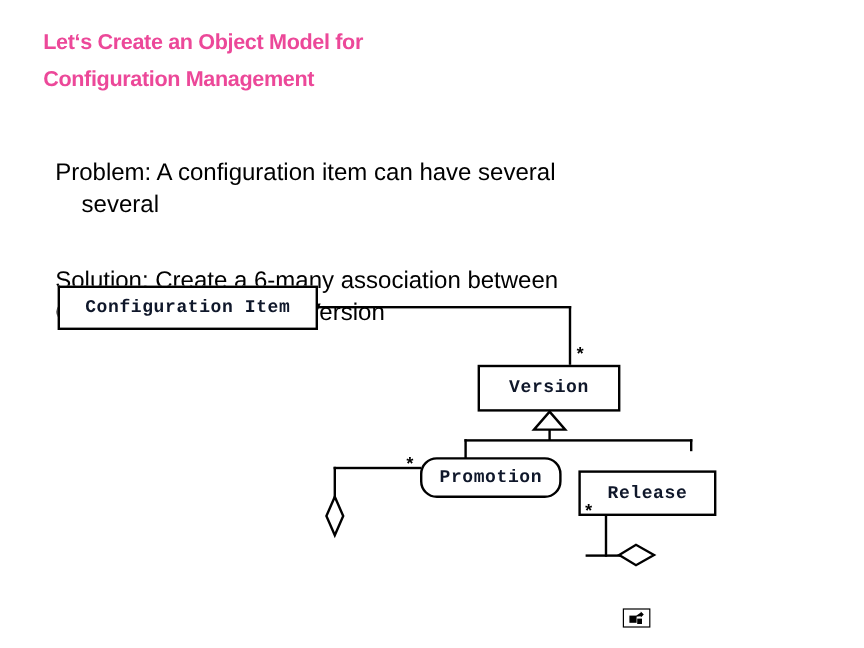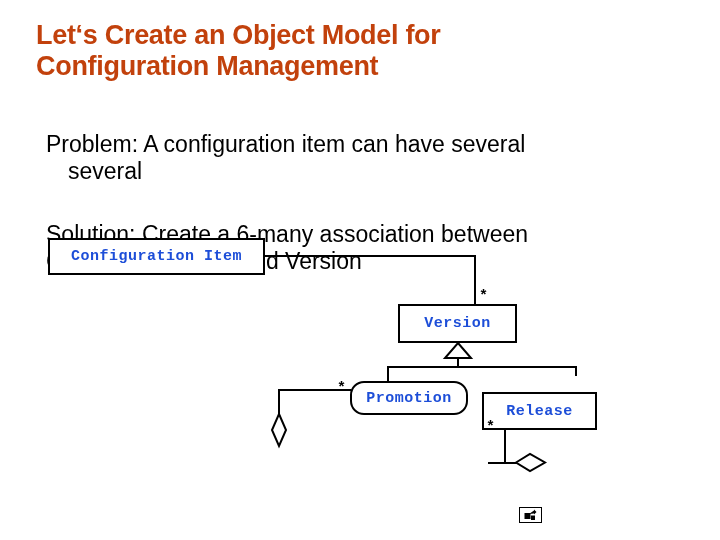--- a/index.html
+++ b/index.html
@@ -18,37 +18,37 @@
   }
 
   
   #title {
     position: absolute;
     left: 36px;
     top: 20px;
     width: 660px;
     font-family: "Liberation Sans", sans-serif;
     font-weight: bold;
-    font-size: 27px;
+    font-size: 18px;
     line-height: 31px;
     letter-spacing: -0.3px;
-    color: #c2410c;
+    color: #ec4899;
     white-space: pre-line;
   }
 
   
   #body {
     position: absolute;
     left: 46px;
     top: 104px;
     width: 640px;
   }
   .para {
     font-family: "Liberation Sans", sans-serif;
-    font-size: 23px;
+    font-size: 20px;
     line-height: 27px;
     color: #000000;
     white-space: pre-line;
   }
   .para.problem {
     text-indent: 0;
     padding-left: 0;
     margin-bottom: 9px;
   }
   .para.problem .cont {
@@ -69,21 +69,21 @@
   }
   .uml-box {
     position: absolute;
     box-sizing: border-box;
     border: 2px solid #000000;
     background: #ffffff;
     font-family: "Liberation Mono", monospace;
     font-weight: bold;
     font-size: 15px;
     line-height: 17px;
-    color: #1d4ed8;
+    color: #0f172a;
     display: flex;
     align-items: center;
     justify-content: center;
     text-align: center;
     letter-spacing: 0.5px;
     z-index: 3;
   }
   .uml-box .lines {
     display: block;
     white-space: pre-line;

